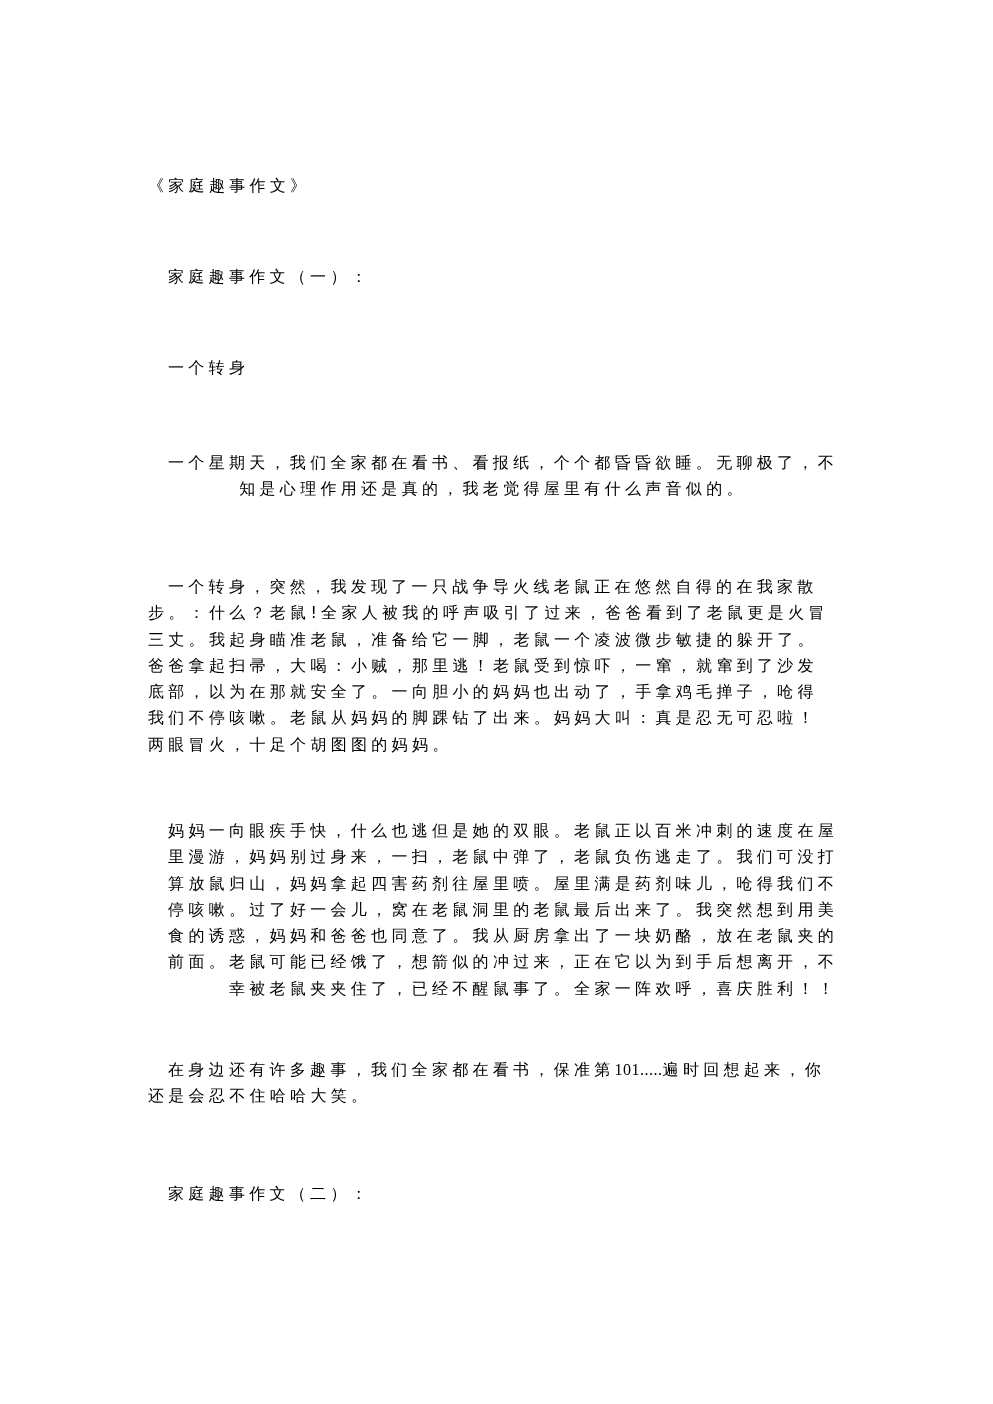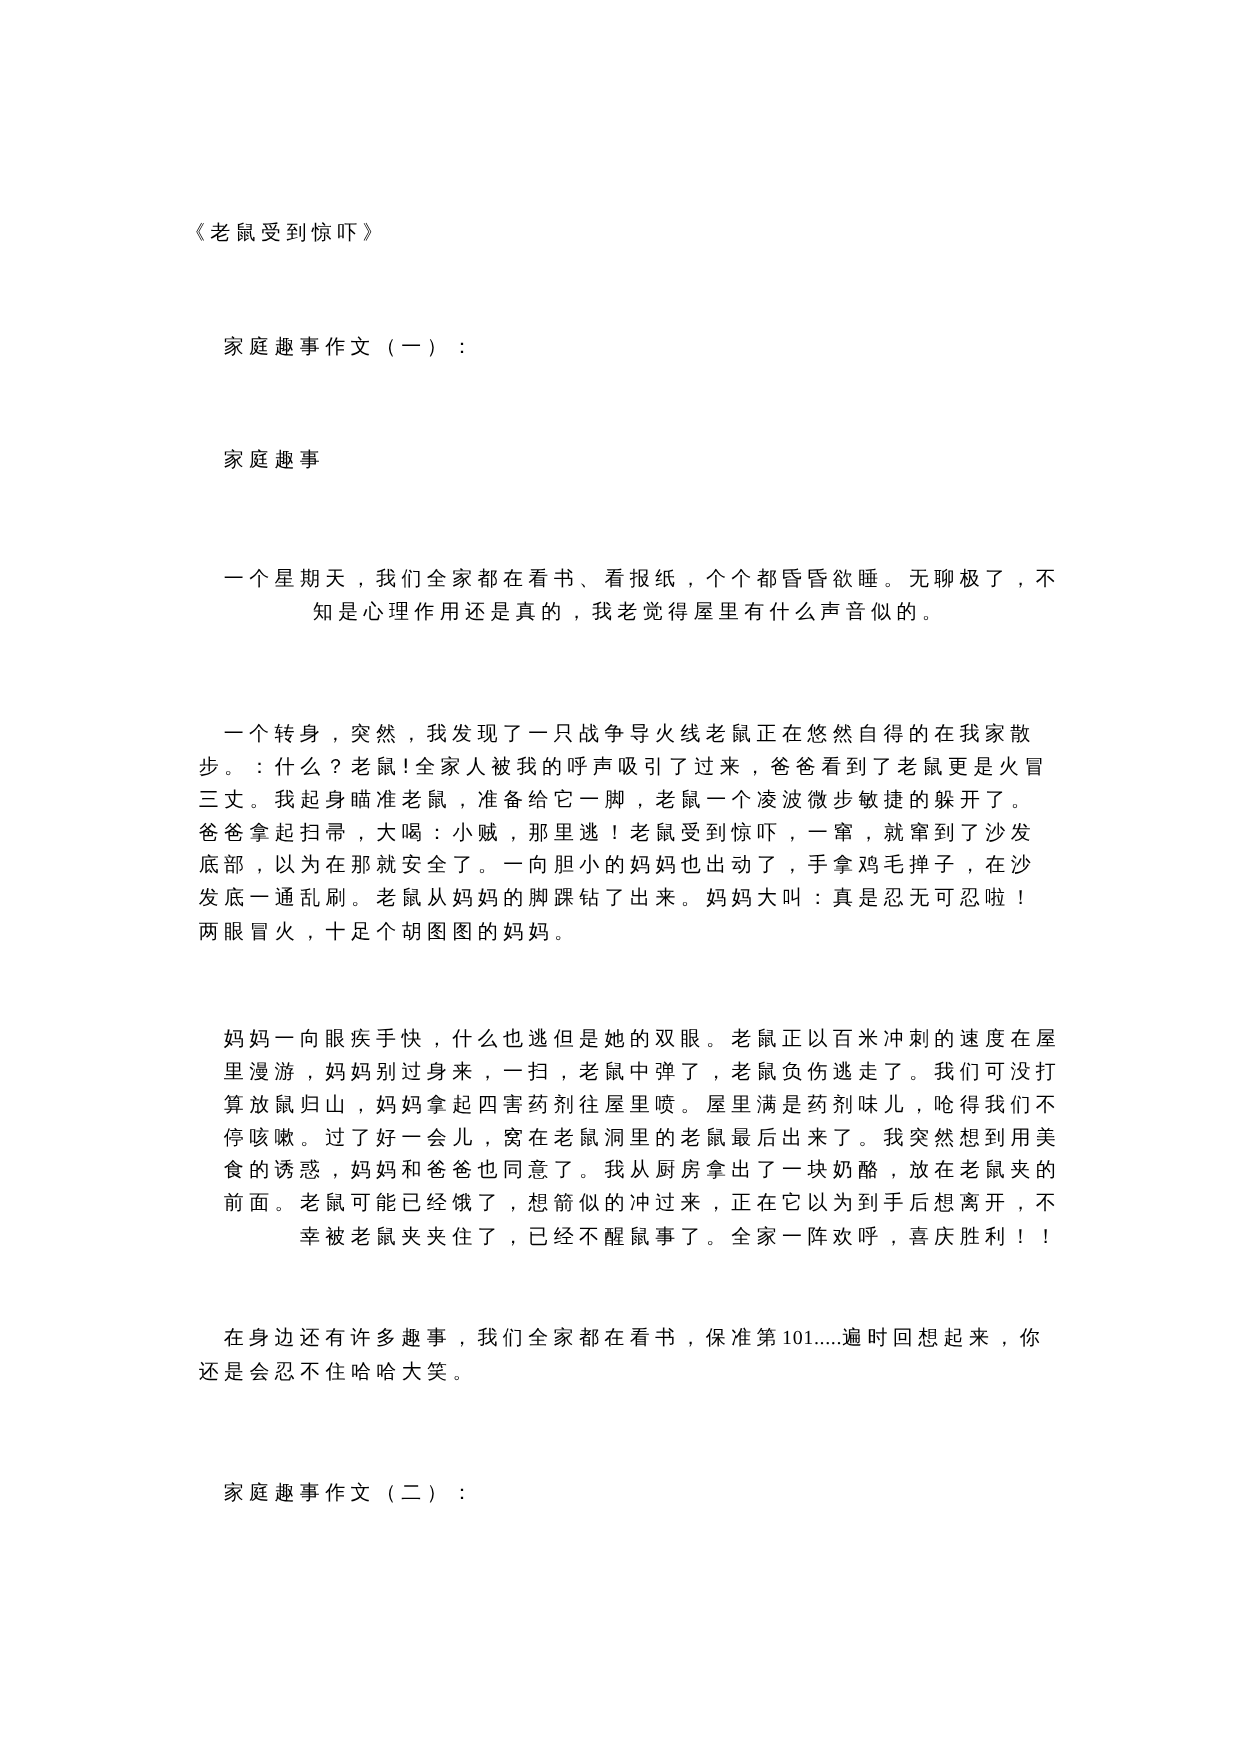--- a/index.html
+++ b/index.html
@@ -16,46 +16,46 @@
     color: #000000;
   }
   .page {
     position: absolute;
     left: 148px;
     top: 0;
     width: 690px;
   }
   .block {
     position: absolute;
-    left: 11px;
+    left: 0;
     width: 690px;
     font-size: 16px;
     line-height: 26.3px;
     letter-spacing: 4.3px;
     white-space: normal;
     word-break: break-all;
   }
   .indent { text-indent: 20px; }
   .title-line { left: 0px; }
   .mono { font-family: Liberation Serif, serif; letter-spacing: 0.5px; }
 </style>
 </head>
 <body>
 
 <div class="page">
 
-  <div class="block title-line" style="top:173px;">《老鼠受到惊吓》</div>
+  <div class="block title-line" style="top:173px;">《家庭趣事作文》</div>
 
   <div class="block indent" style="top:264px;">家庭趣事作文（一）：</div>
 
-  <div class="block indent" style="top:355px;">家庭趣事</div>
+  <div class="block indent" style="top:355px;">一个转身</div>
 
   <div class="block indent" style="top:450px;text-align:center;">一个星期天，我们全家都在看书、看报纸，个个都昏昏欲睡。无聊极了，不知是心理作用还是真的，我老觉得屋里有什么声音似的。</div>
 
-  <div class="block indent" style="top:574px;">一个转身，突然，我发现了一只战争导火线老鼠正在悠然自得的在我家散步。：什么？老鼠!全家人被我的呼声吸引了过来，爸爸看到了老鼠更是火冒三丈。我起身瞄准老鼠，准备给它一脚，老鼠一个凌波微步敏捷的躲开了。爸爸拿起扫帚，大喝：小贼，那里逃！老鼠受到惊吓，一窜，就窜到了沙发底部，以为在那就安全了。一向胆小的妈妈也出动了，手拿鸡毛掸子，在沙发底一通乱刷。老鼠从妈妈的脚踝钻了出来。妈妈大叫：真是忍无可忍啦！两眼冒火，十足个胡图图的妈妈。</div>
+  <div class="block indent" style="top:574px;">一个转身，突然，我发现了一只战争导火线老鼠正在悠然自得的在我家散步。：什么？老鼠!全家人被我的呼声吸引了过来，爸爸看到了老鼠更是火冒三丈。我起身瞄准老鼠，准备给它一脚，老鼠一个凌波微步敏捷的躲开了。爸爸拿起扫帚，大喝：小贼，那里逃！老鼠受到惊吓，一窜，就窜到了沙发底部，以为在那就安全了。一向胆小的妈妈也出动了，手拿鸡毛掸子，呛得我们不停咳嗽。老鼠从妈妈的脚踝钻了出来。妈妈大叫：真是忍无可忍啦！两眼冒火，十足个胡图图的妈妈。</div>
 
   <div class="block indent" style="top:818px;text-align:right;">妈妈一向眼疾手快，什么也逃但是她的双眼。老鼠正以百米冲刺的速度在屋里漫游，妈妈别过身来，一扫，老鼠中弹了，老鼠负伤逃走了。我们可没打算放鼠归山，妈妈拿起四害药剂往屋里喷。屋里满是药剂味儿，呛得我们不停咳嗽。过了好一会儿，窝在老鼠洞里的老鼠最后出来了。我突然想到用美食的诱惑，妈妈和爸爸也同意了。我从厨房拿出了一块奶酪，放在老鼠夹的前面。老鼠可能已经饿了，想箭似的冲过来，正在它以为到手后想离开，不幸被老鼠夹夹住了，已经不醒鼠事了。全家一阵欢呼，喜庆胜利！！</div>
 
   <div class="block indent" style="top:1057px;">
     <span>在身边还有许多趣事，我们全家都在看书，保准第</span><span class="mono">101.....</span><span>遍时回想起来，你还是会忍不住哈哈大笑。</span>
   </div>
 
   <div class="block indent" style="top:1181px;">家庭趣事作文（二）：</div>
 
 </div>

